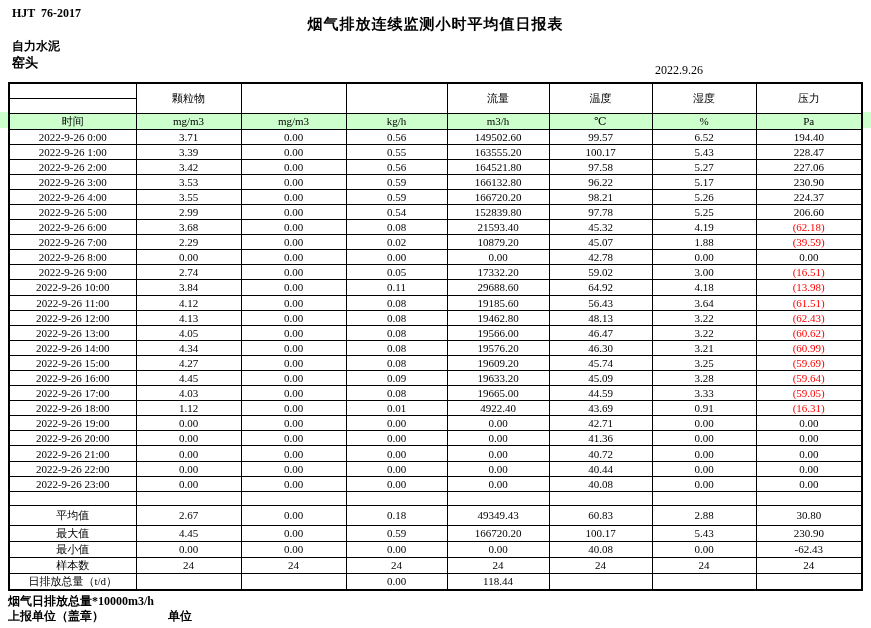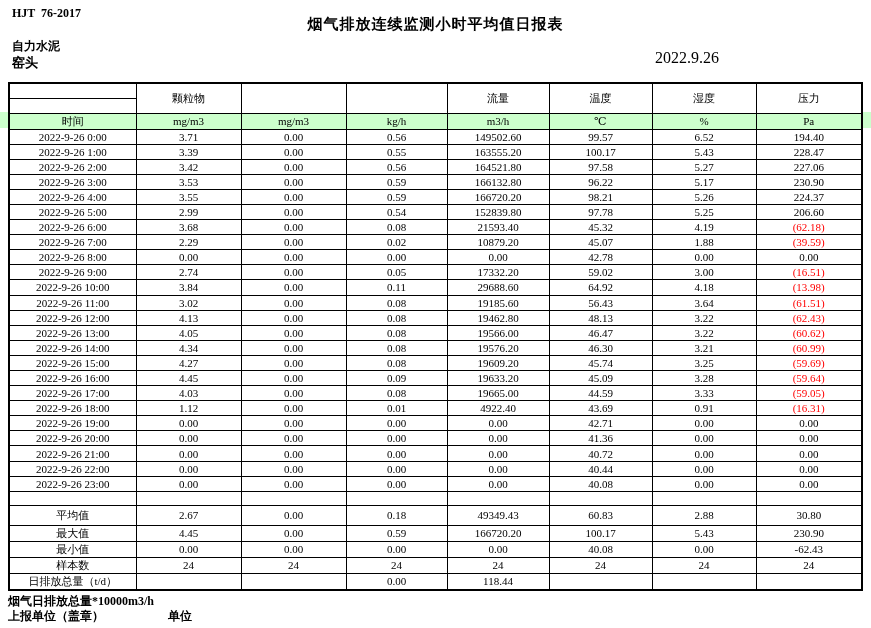--- a/index.html
+++ b/index.html
@@ -6,21 +6,21 @@
   body{
     width:871px;height:628px;position:relative;background:#ffffff;
     font-family:"Liberation Serif","DejaVu Serif",serif;color:#000;
     overflow:hidden;
   }
   .abs{position:absolute;}
   .std{left:12px;top:6px;font-weight:bold;font-size:12px;white-space:pre;}
   .title{left:0;right:0;top:15px;text-align:center;font-weight:bold;font-size:15px;letter-spacing:1px;}
   .company{left:12px;top:38px;font-weight:bold;font-size:12px;}
   .point{left:12px;top:54px;font-weight:bold;font-size:13px;}
-  .date{left:655px;top:49px;font-size:16px;}
+  .date{left:655px;top:63px;font-size:12px;}
   .green-strip{top:112px;height:16px;background:var(--green,#ccffcc);}
   .strip-l{left:0;width:9px;}
   .strip-r{left:861px;width:10px;}
   table{
     position:absolute;left:8px;top:82px;width:853px;
     border-collapse:collapse;table-layout:fixed;
     border:2px solid #000;
   }
   td{
     border:1px solid #000;padding:0 2px;margin:0;
@@ -188,21 +188,21 @@
           <td>3.84</td>
           <td>0.00</td>
           <td>0.11</td>
           <td>29688.60</td>
           <td>64.92</td>
           <td>4.18</td>
           <td class="red">(13.98)</td>
         </tr>
         <tr style="height: 15.1px;">
           <td>2022-9-26 11:00</td>
-          <td>3.02</td>
+          <td>4.12</td>
           <td>0.00</td>
           <td>0.08</td>
           <td>19185.60</td>
           <td>56.43</td>
           <td>3.64</td>
           <td class="red">(61.51)</td>
         </tr>
         <tr style="height: 15.1px;">
           <td>2022-9-26 12:00</td>
           <td>4.13</td>

